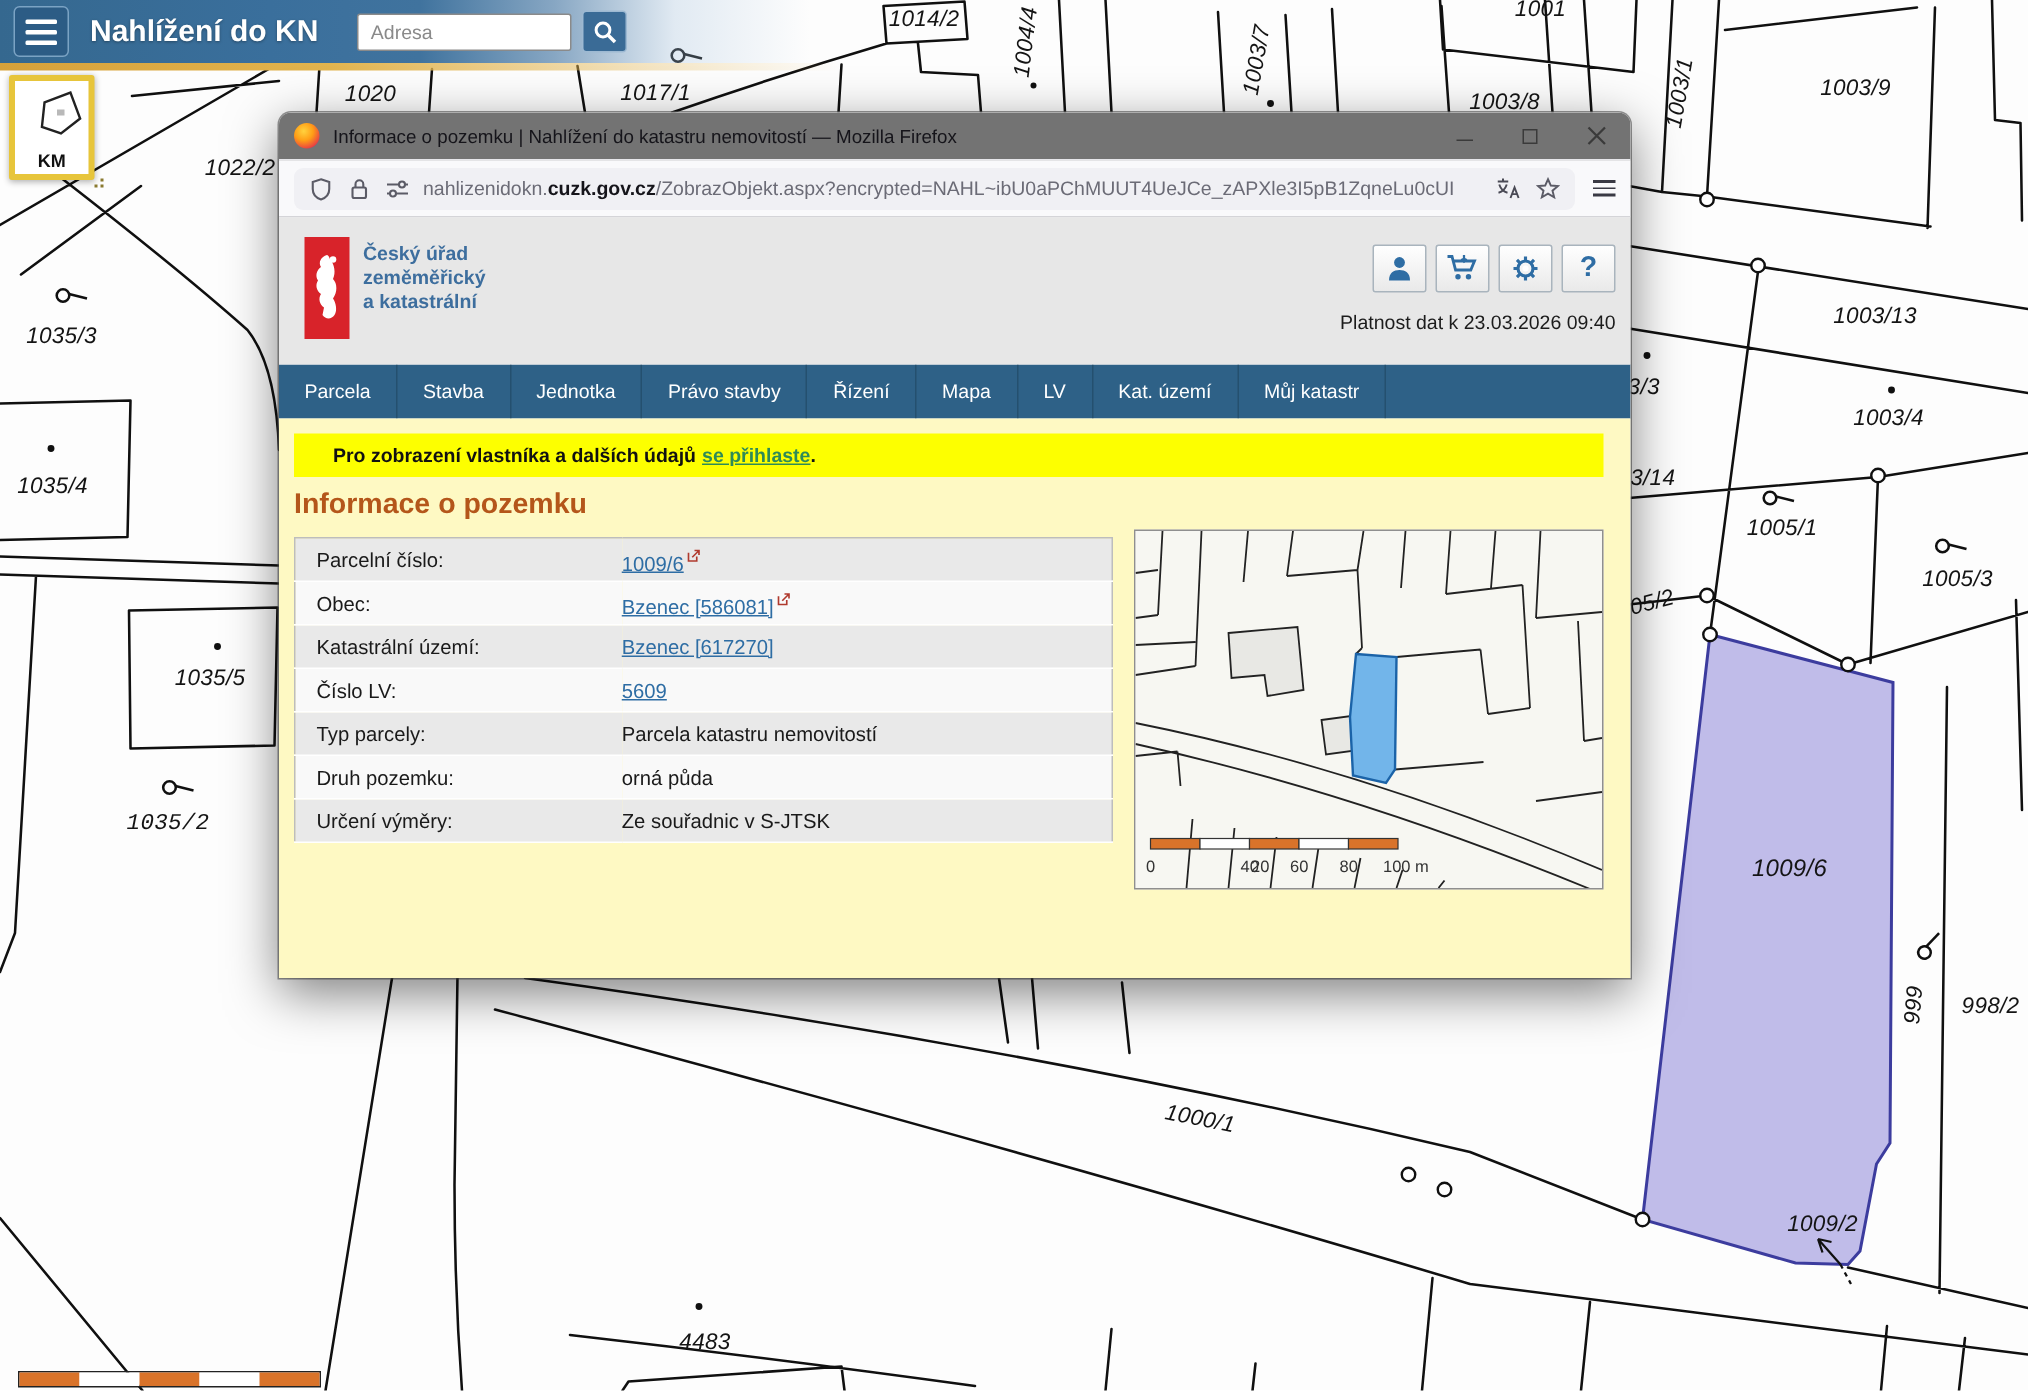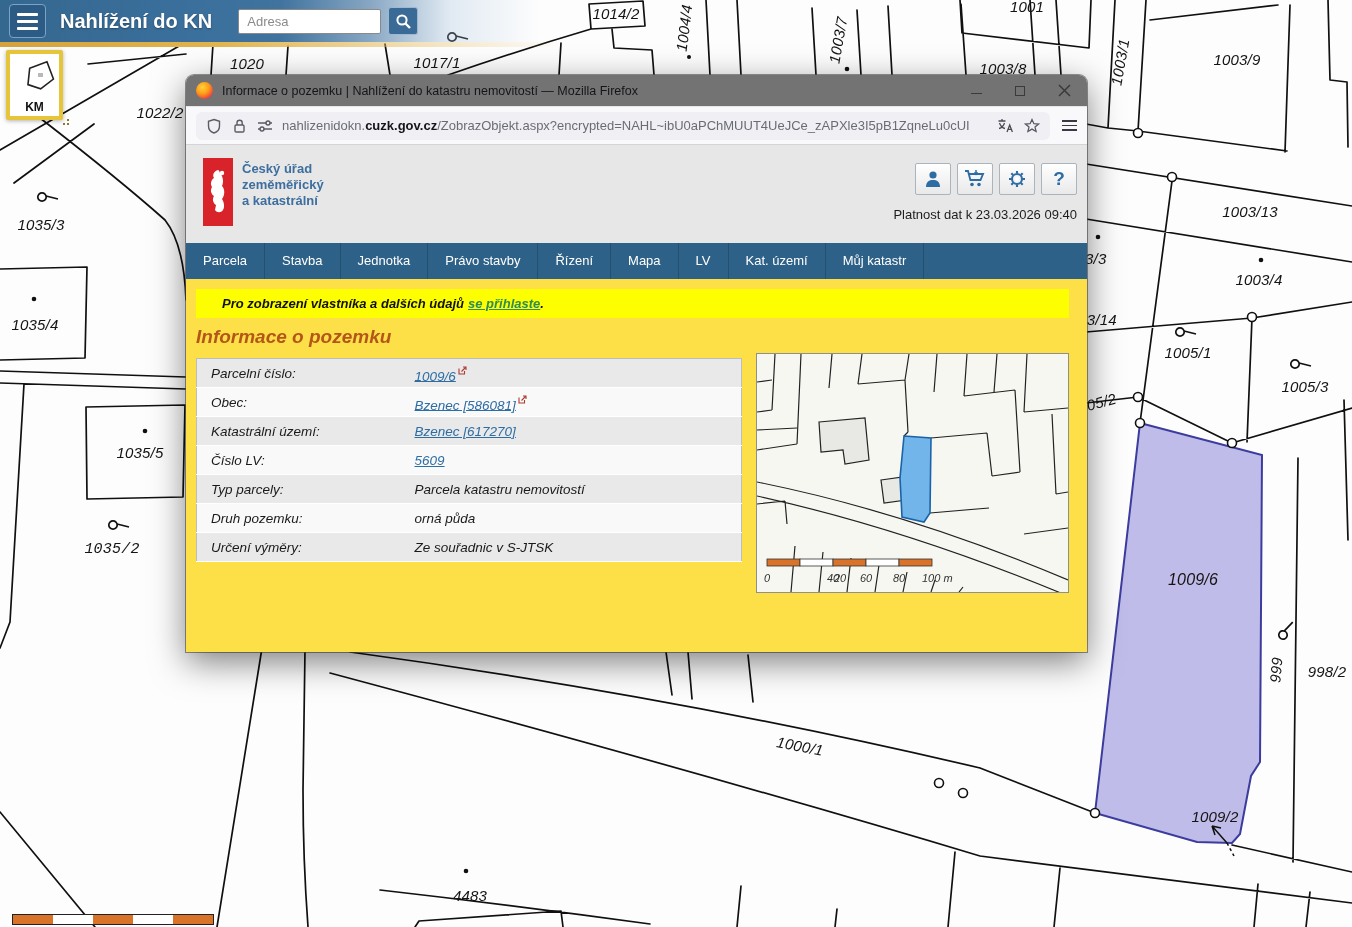--- a/index.html
+++ b/index.html
@@ -70,21 +70,21 @@
   .site-title { position:absolute; left:176px; top:26px; font-size:24px; color:#336593; font-weight:500; letter-spacing:0.2px; }
   .hdr-icons { position:absolute; right:10px; top:18px; display:flex; gap:6px; }
   .hdr-icon-btn { width:36px; height:32px; background:linear-gradient(#ffffff,#e9e9e9); border:1px solid #a9b4bd; border-radius:2px;
     display:flex; align-items:center; justify-content:center; cursor:pointer; }
   .help-q { font-size:19px; font-weight:bold; color:#2e6da4; }
   .validity { position:absolute; right:10px; top:62px; font-size:13px; color:#1c1c1c; }
 
   .nav-tabs { height:36px; background:#2e6187; display:flex; }
   .nav-tab { padding:0 17px; line-height:36px; color:#fff; font-size:13px; border-right:1px solid #24506f; cursor:pointer; white-space:nowrap; }
 
-  .site-body { position:relative; background:#fde047; height:441px; padding:10px 18px 0 10px;font-style:italic; }
+  .site-body { position:relative; background:#fef9c3; height:441px; padding:10px 18px 0 10px; }
   .login-banner { width:873px; height:29px; background:#fdff00; display:flex; align-items:center; padding-left:26px;
     font-size:13px; font-weight:bold; color:#111; }
   .login-banner a { color:#2e8b57; text-decoration:underline; cursor:pointer; margin-left:4px; }
   .section-title { margin:8px 0 10px 0; font-size:19px; font-weight:bold; color:#b4561a; }
   .cols { display:flex; align-items:flex-start; }
   .info-table { width:546px; border:1px solid #bdbdbd; border-collapse:collapse; font-size:13.5px; color:#1a1a1a; }
   .info-table tr { height:29px; }
   .info-table tr:nth-child(odd)  { background:#e9e9e9; }
   .info-table tr:nth-child(even) { background:#f9f9f9; }
   .info-table td { border-bottom:1px solid #fff; padding:0; vertical-align:middle; }

